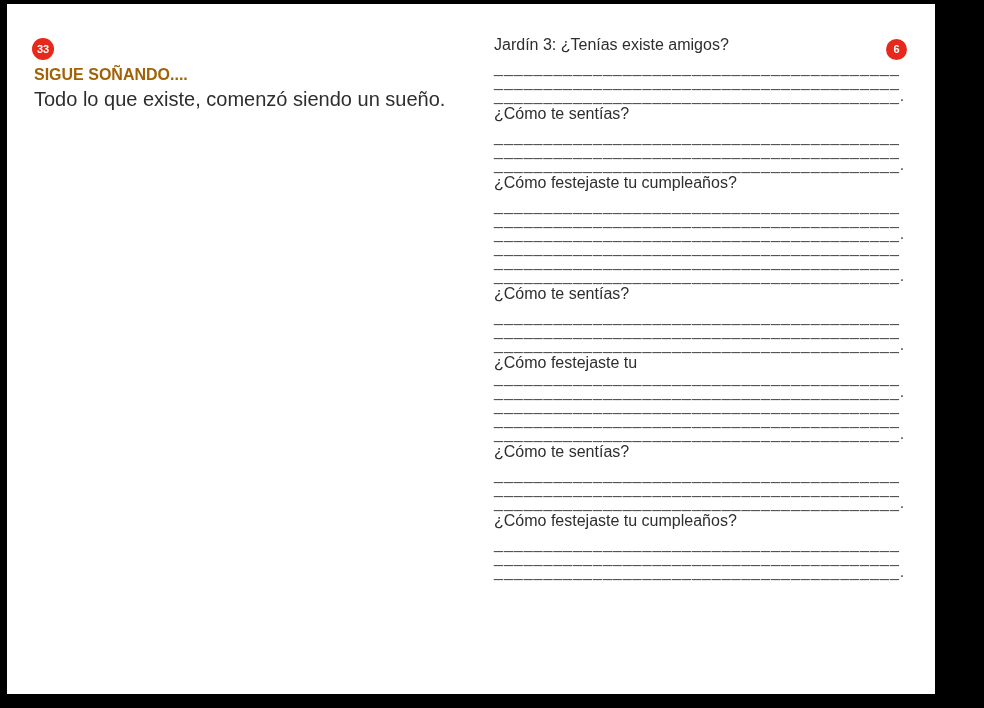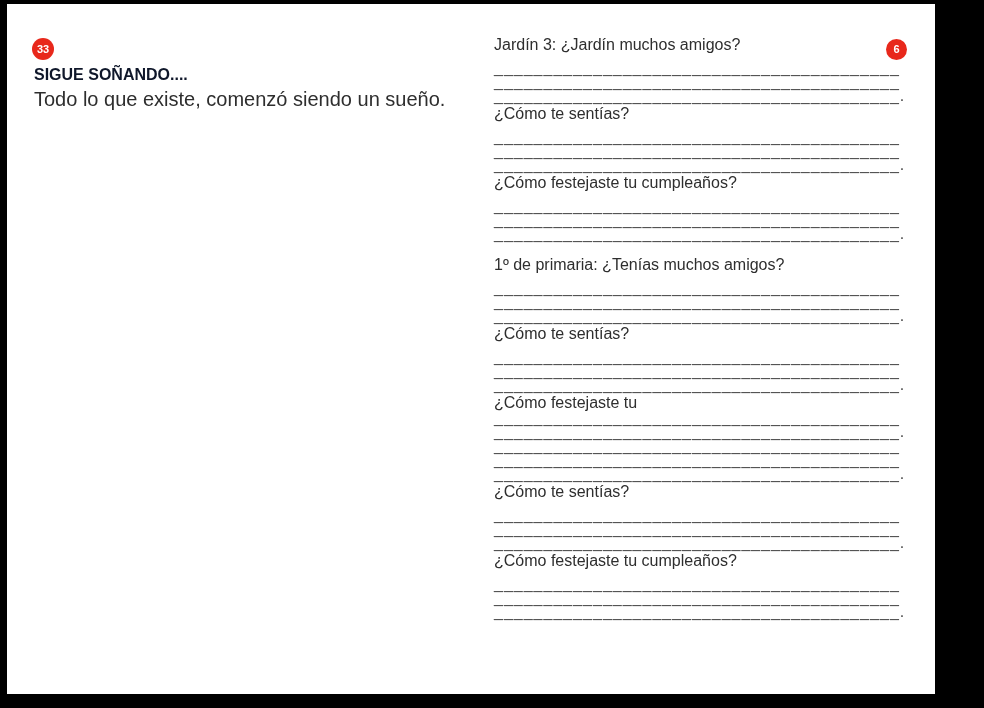--- a/index.html
+++ b/index.html
@@ -28,21 +28,21 @@
     line-height: 22px;
     text-align: center;
   }
   .badge-left  { left: 25px; top: 34px; text-align: center; }
   .badge-right { left: 879px; top: 35px; width: 21px; height: 21px; line-height: 21px; }
   .left-title {
     position: absolute;
     left: 27px; top: 62px;
     font-size: 16px;
     font-weight: bold;
-    color: #0f172a;
+    color: #a16207;
   }
   .left-subtitle {
     position: absolute;
     left: 27px; top: 84px;
     font-size: 20px;
     color: #2e2e2e;
   }
   .right-col {
     position: absolute;
     left: 487px; top: 30px;
@@ -77,33 +77,32 @@
 
   <div class="badge badge-left" style="background: rgb(232, 40, 27);">33</div>
 
   <div class="left-title">SIGUE SOÑANDO....</div>
 
   <div class="left-subtitle">Todo lo que existe, comenzó siendo un sueño.</div>
 
   <div class="badge badge-right" style="background: rgb(232, 40, 27);">6</div>
 
   <div class="right-col">
-      <div class="rc-row question">Jardín 3: ¿Jardín muchos amigos?</div>
+      <div class="rc-row question">Jardín 3: ¿Tenías existe amigos?</div>
       <div class="rc-row line">_________________________________________</div>
       <div class="rc-row line">_________________________________________</div>
       <div class="rc-row line">_________________________________________.</div>
       <div class="rc-row question">¿Cómo te sentías?</div>
       <div class="rc-row line">_________________________________________</div>
       <div class="rc-row line">_________________________________________</div>
       <div class="rc-row line">_________________________________________.</div>
       <div class="rc-row question">¿Cómo festejaste tu cumpleaños?</div>
       <div class="rc-row line">_________________________________________</div>
       <div class="rc-row line">_________________________________________</div>
       <div class="rc-row line">_________________________________________.</div>
-      <div class="rc-row question major">1º de primaria: ¿Tenías muchos amigos?</div>
       <div class="rc-row line">_________________________________________</div>
       <div class="rc-row line">_________________________________________</div>
       <div class="rc-row line">_________________________________________.</div>
       <div class="rc-row question">¿Cómo te sentías?</div>
       <div class="rc-row line">_________________________________________</div>
       <div class="rc-row line">_________________________________________</div>
       <div class="rc-row line">_________________________________________.</div>
       <div class="rc-row question tight">¿Cómo festejaste tu</div>
       <div class="rc-row line">_________________________________________</div>
       <div class="rc-row line">_________________________________________.</div>

